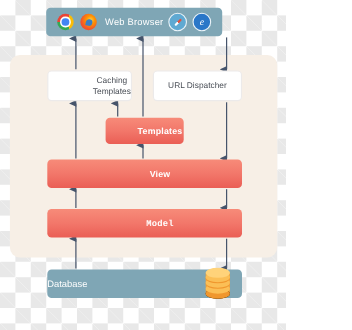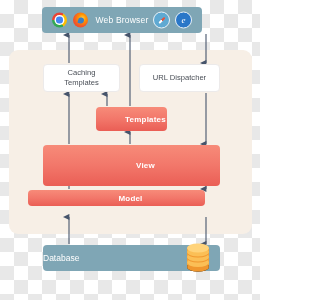--- a/index.html
+++ b/index.html
@@ -92,37 +92,37 @@
   .white-box {
     background: #ffffff;
     border: 1px solid #eceaea;
     border-radius: 4px;
     display: flex; align-items: center; justify-content: center;
     text-align: center;
     color: #4a4f57;
     font-size: 7.6px;
     line-height: 1.35;
   }
-  #caching-framework-box { left: 43px; top: 64px; width: 77px; height: 28px; }
+  #caching-framework-box { left: 43px; top: 64px; width: 77px; height: 28px; justify-content: flex-end; }
   #url-dispatcher-box    { left: 139px; top: 64px; width: 81px; height: 28px; }
 
   
   .coral-box {
     background: linear-gradient(180deg, #f78b79 0%, #f2776a 50%, #ea5e55 100%);
     border-radius: 4px;
     display: flex; align-items: center; justify-content: center;
     color: #ffffff;
     font-weight: bold;
     font-size: 8px;
     letter-spacing: .2px;
     padding-left: 28px;
   }
   #templates-box { left: 96px; top: 107px; width: 71px; height: 24px; }
-  #view-box      { left: 43px; top: 145px; width: 177px; height: 41px; align-items: center; }
-  #model-box     { left: 28px; top: 190px; width: 177px; height: 16px; }
+  #view-box      { left: 43px; top: 145px; width: 177px; height: 26px; align-items: center; }
+  #model-box     { left: 43px; top: 190px; width: 177px; height: 26px; font-family: Liberation Mono, monospace; }
 
   
   #database-bar {
     left: 43px; top: 245px; width: 177px; height: 26px;
     background: #7fa6b5;
     border-radius: 4px;
     display: flex; align-items: center; justify-content: flex-start;
     color: #ffffff; font-size: 8.5px;
   }
   #database-icon { position: absolute; right: 9px; top: 50%; transform: translateY(-50%); }

